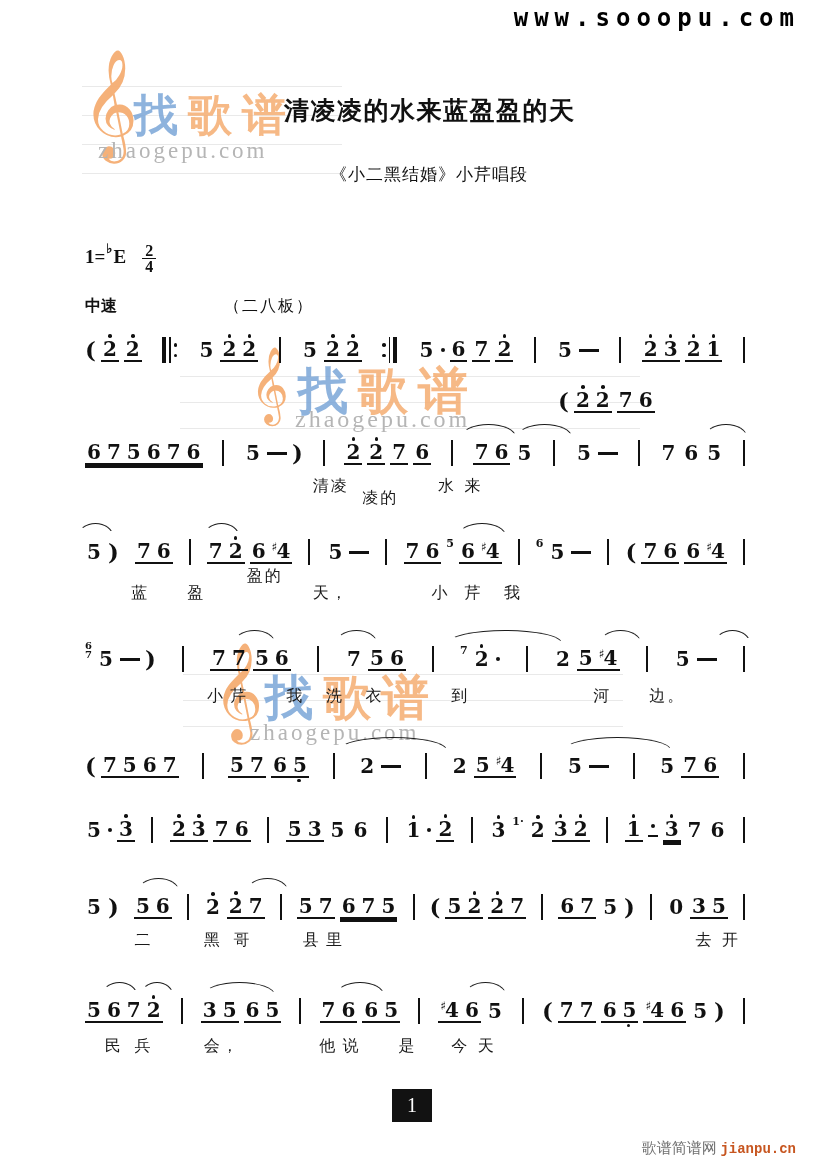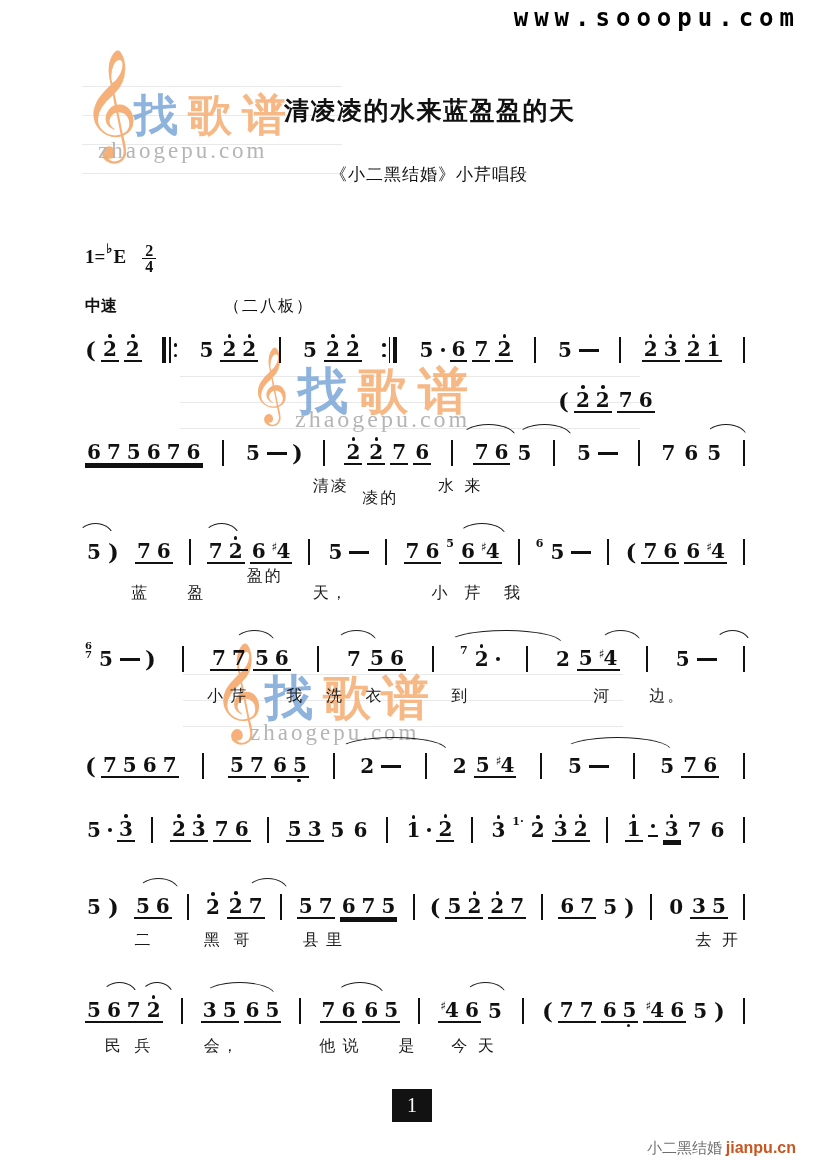--- a/index.html
+++ b/index.html
@@ -67,21 +67,21 @@
   .grace.stack{display:inline-flex;flex-direction:column;align-items:center;font-size:10px;line-height:9px}
 
   .arc{position:absolute;height:11px;border:1.5px solid transparent;border-top:1.6px solid #1a1a1a;
        border-radius:50% 50% 0 0 / 100% 100% 0 0;top:-12px}
   .lyric{position:absolute;font-size:16px;letter-spacing:2px;white-space:nowrap;color:#1a1a1a}
 
   .page-number{position:absolute;left:392px;top:1089px;width:40px;height:33px;background:var(--page_box);
       color:#fff;display:flex;align-items:center;justify-content:center;font-size:20px;z-index:3}
   .footer{position:absolute;top:1139px;right:30px;font-size:15px;white-space:nowrap;z-index:3}
   .footer .site-name{color:var(--footer_gray)}
-  .footer .site-url{color:var(--footer_orange);font-weight:bold;font-family:Liberation Sans, sans-serif;font-size:16px}
+  .footer .site-url{color:var(--footer_orange);font-weight:bold;font-family:Liberation Mono, monospace;font-size:14px}
 </style>
 </head>
 <body>
 
 <div class="header-url">www.sooopu.com</div>
 
 <div class="wm-layer">
     <div class="staffline" style="left: 82px; top: 86px; width: 260px;"></div>
     <div class="staffline" style="left: 82px; top: 115px; width: 260px;"></div>
     <div class="staffline" style="left: 82px; top: 144px; width: 260px;"></div>
@@ -2119,14 +2119,14 @@
       <div class="lyric" style="left: 39%; top: 42px;">说</div>
       <div class="lyric" style="left: 47.5%; top: 42px;">是</div>
       <div class="lyric" style="left: 55.5%; top: 42px;">今</div>
       <div class="lyric" style="left: 59.5%; top: 42px;">天</div>
     </div>
   </div>
 
 <div class="page-number">1</div>
 
 <div class="footer">
-  <span class="site-name">小二黑结婚 </span><span class="site-url">jianpu.cn</span>
+  <span class="site-name">歌谱简谱网 </span><span class="site-url">jianpu.cn</span>
 </div>
 
 </body></html>

